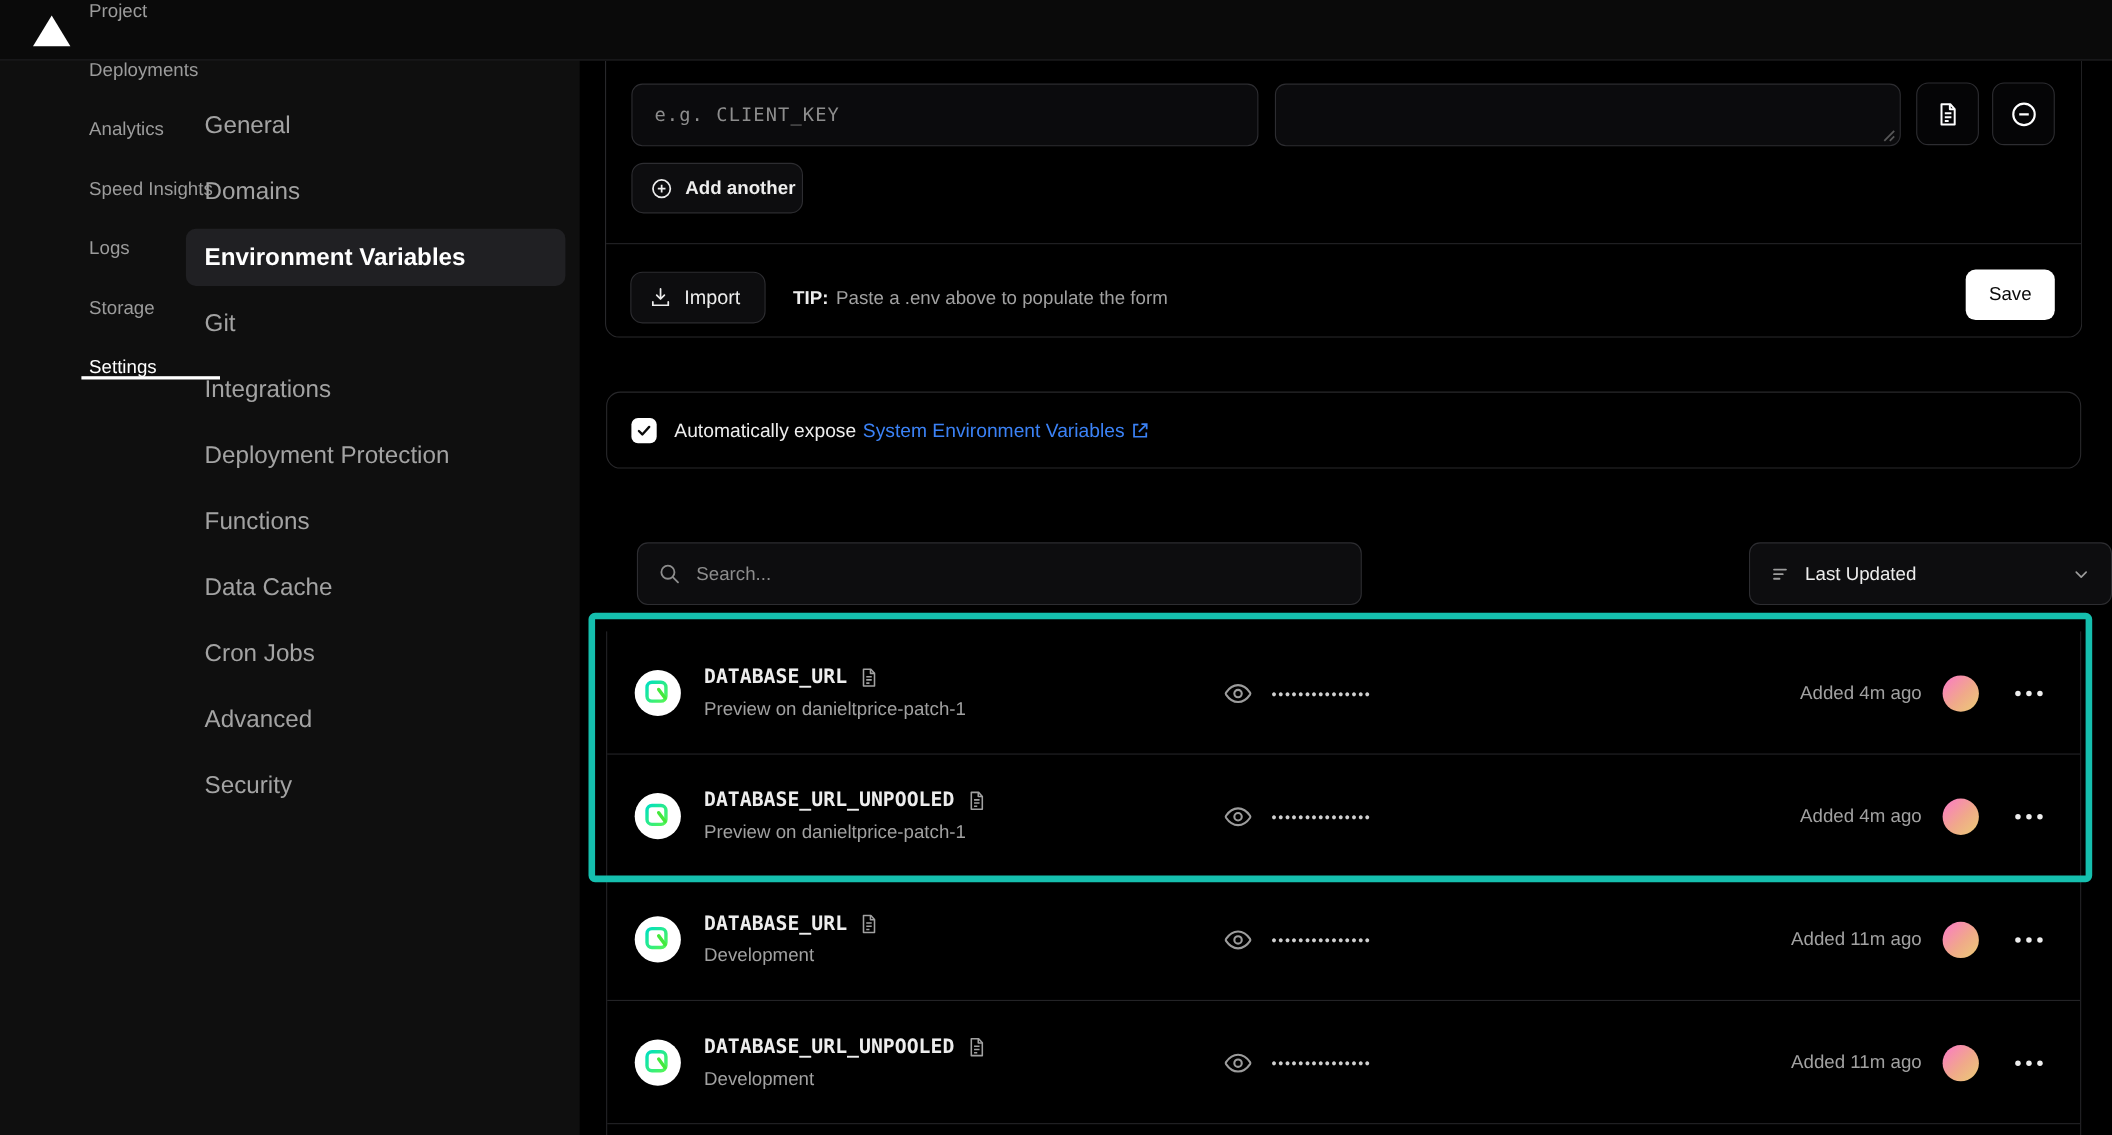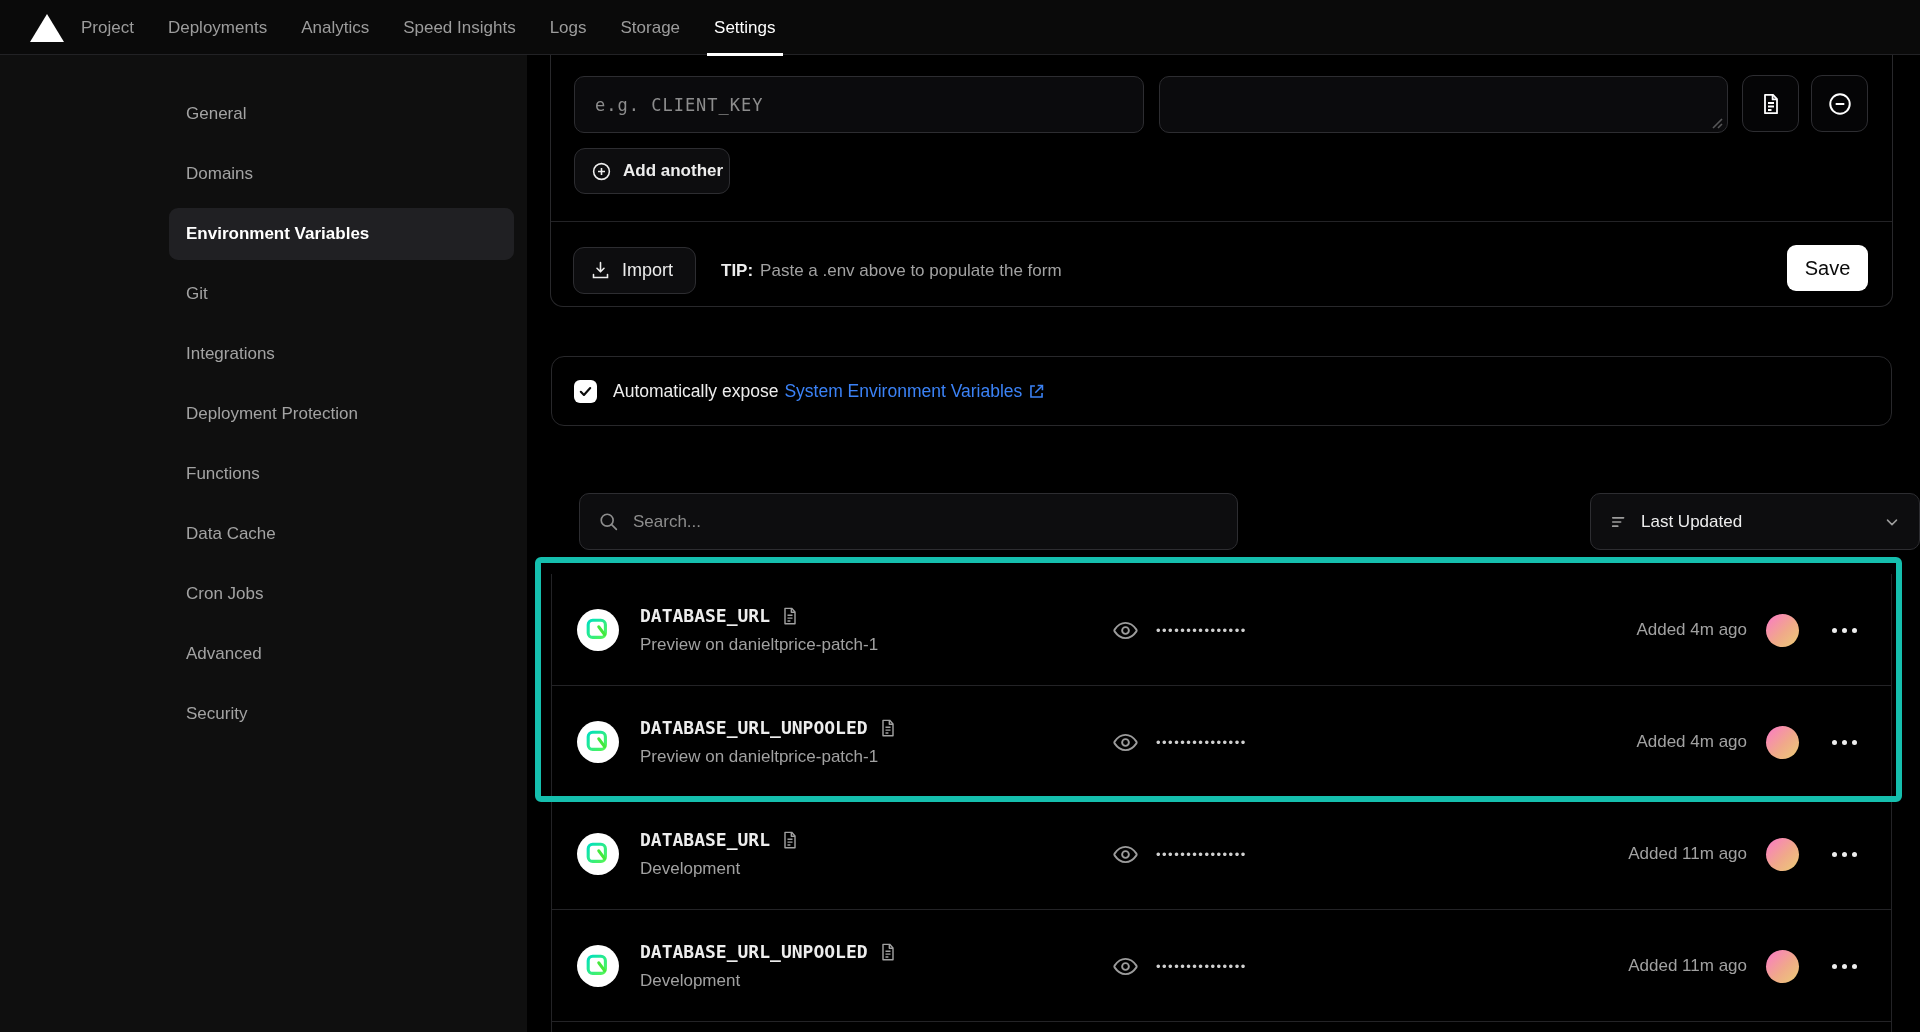--- a/index.html
+++ b/index.html
@@ -5,30 +5,30 @@
   * { margin:0; padding:0; box-sizing:border-box; }
   html,body { background:#000; }
   body { font-family:"Liberation Sans", sans-serif; -webkit-font-smoothing:antialiased; }
   .stage { position:relative; width:1920px; height:1032px; background:#000; overflow:hidden; color:#ededed; }
 
   
   .topnav { position:absolute; top:0; left:0; width:1920px; height:55px; background:#0a0a0a;
             border-bottom:1px solid #222225; display:flex; align-items:center; z-index:20; }
   .logo-tri { position:absolute; left:30px; top:14px; width:0; height:0;
               border-left:17px solid transparent; border-right:17px solid transparent; border-bottom:28px solid #fff; }
-  .nav-items { position:absolute; left:81px; top:0; height:55px; display:flex; gap:34px; list-style:none; }
+  .nav-items { position:absolute; left:81px; top:0; height:55px; display:flex; gap:34px; list-style:none;flex-direction:column; }
   .nav-item { position:relative; display:flex; align-items:center; height:55px; font-size:17px; color:#9c9c9c; cursor:pointer; white-space:nowrap; }
   .nav-item.active { color:#fff; }
   .nav-item.active::after { content:""; position:absolute; left:-7px; right:-7px; bottom:-1px; height:3px; background:#fff; }
 
   
   .sidebar { position:absolute; left:0; top:55px; width:527px; height:977px; background:#0f0f0f; }
   .side-list { list-style:none; padding-top:33px; padding-left:169px; display:flex; flex-direction:column; gap:8px; }
   .side-item { width:345px; height:52px; display:flex; align-items:center; padding-left:17px;
-               border-radius:9px; color:#a3a3a3; font-size:17px; cursor:pointer; white-space:nowrap; }
+               border-radius:9px; color:#a3a3a3; font-size:22px; cursor:pointer; white-space:nowrap; }
   .side-item.active { background:#202023; color:#fff; font-weight:700; }
 
   
   .form-card { position:absolute; left:550px; top:55px; width:1343px; height:252px;
                border:1px solid #28282b; border-top:none; border-radius:0 0 13px 13px; background:#000; }
   .text-input { position:absolute; background:#0b0b0d; border:1px solid #2d2d31; border-radius:10px;
                 color:#ededed; font-size:17px; padding:0 20px; outline:none; }
   .text-input::placeholder { color:#8d8d8d; font-family:"DejaVu Sans Mono", monospace; letter-spacing:1px; }
   .key-input { left:23px; top:21px; width:570px; height:57px; font-family:"DejaVu Sans Mono", monospace; }
   .value-input { left:608px; top:21px; width:569px; height:57px; resize:none; padding-top:16px; font-family:"DejaVu Sans Mono", monospace; }
@@ -41,21 +41,21 @@
   .add-btn { position:absolute; left:23px; top:93px; height:46px; padding:0 6px 0 16px; display:flex; align-items:center; gap:11px;
              background:#0d0d0f; border:1px solid #2d2d31; border-radius:11px; color:#ededed; font-size:17px; font-weight:700; cursor:pointer; }
 
   .form-divider { position:absolute; left:0; top:166px; width:1341px; height:1px; background:#232326; }
 
   .import-btn { position:absolute; left:22px; top:192px; height:47px; padding:0 22px 0 16px; display:flex; align-items:center; gap:11px;
                 background:#0d0d0f; border:1px solid #2d2d31; border-radius:11px; color:#ededed; font-size:18px; font-weight:500; cursor:pointer; }
   .tip-line { position:absolute; left:170px; top:192px; height:47px; display:flex; align-items:center; font-size:17px; color:#a1a1a1; }
   .tip-line b { color:#ededed; font-weight:700; margin-right:7px; }
   .save-btn { position:absolute; right:24px; top:190px; width:81px; height:46px; background:#fff; color:#0a0a0a;
-              border:none; border-radius:9px; font-size:20px; font-weight:500; cursor:pointer; font-family:inherit; }
+              border:none; border-radius:9px; font-size:17px; font-weight:500; cursor:pointer; font-family:inherit; }
 
   
   .expose-card { position:absolute; left:551px; top:356px; width:1341px; height:70px; border:1px solid #28282b;
                  border-radius:13px; display:flex; align-items:center; padding-left:22px; background:#000; }
   .checkbox { width:23px; height:23px; background:#fff; border-radius:6px; display:flex; align-items:center; justify-content:center; cursor:pointer; }
   .expose-text { margin-left:16px; font-size:17.5px; color:#ededed; display:flex; align-items:center; gap:6px; white-space:nowrap; }
   .expose-link { display:flex; align-items:center; gap:5px; cursor:pointer; text-decoration:none; }
 
   
   .filter-row { position:absolute; left:551px; top:493px; width:1079px; height:57px;margin-left:28px; }

